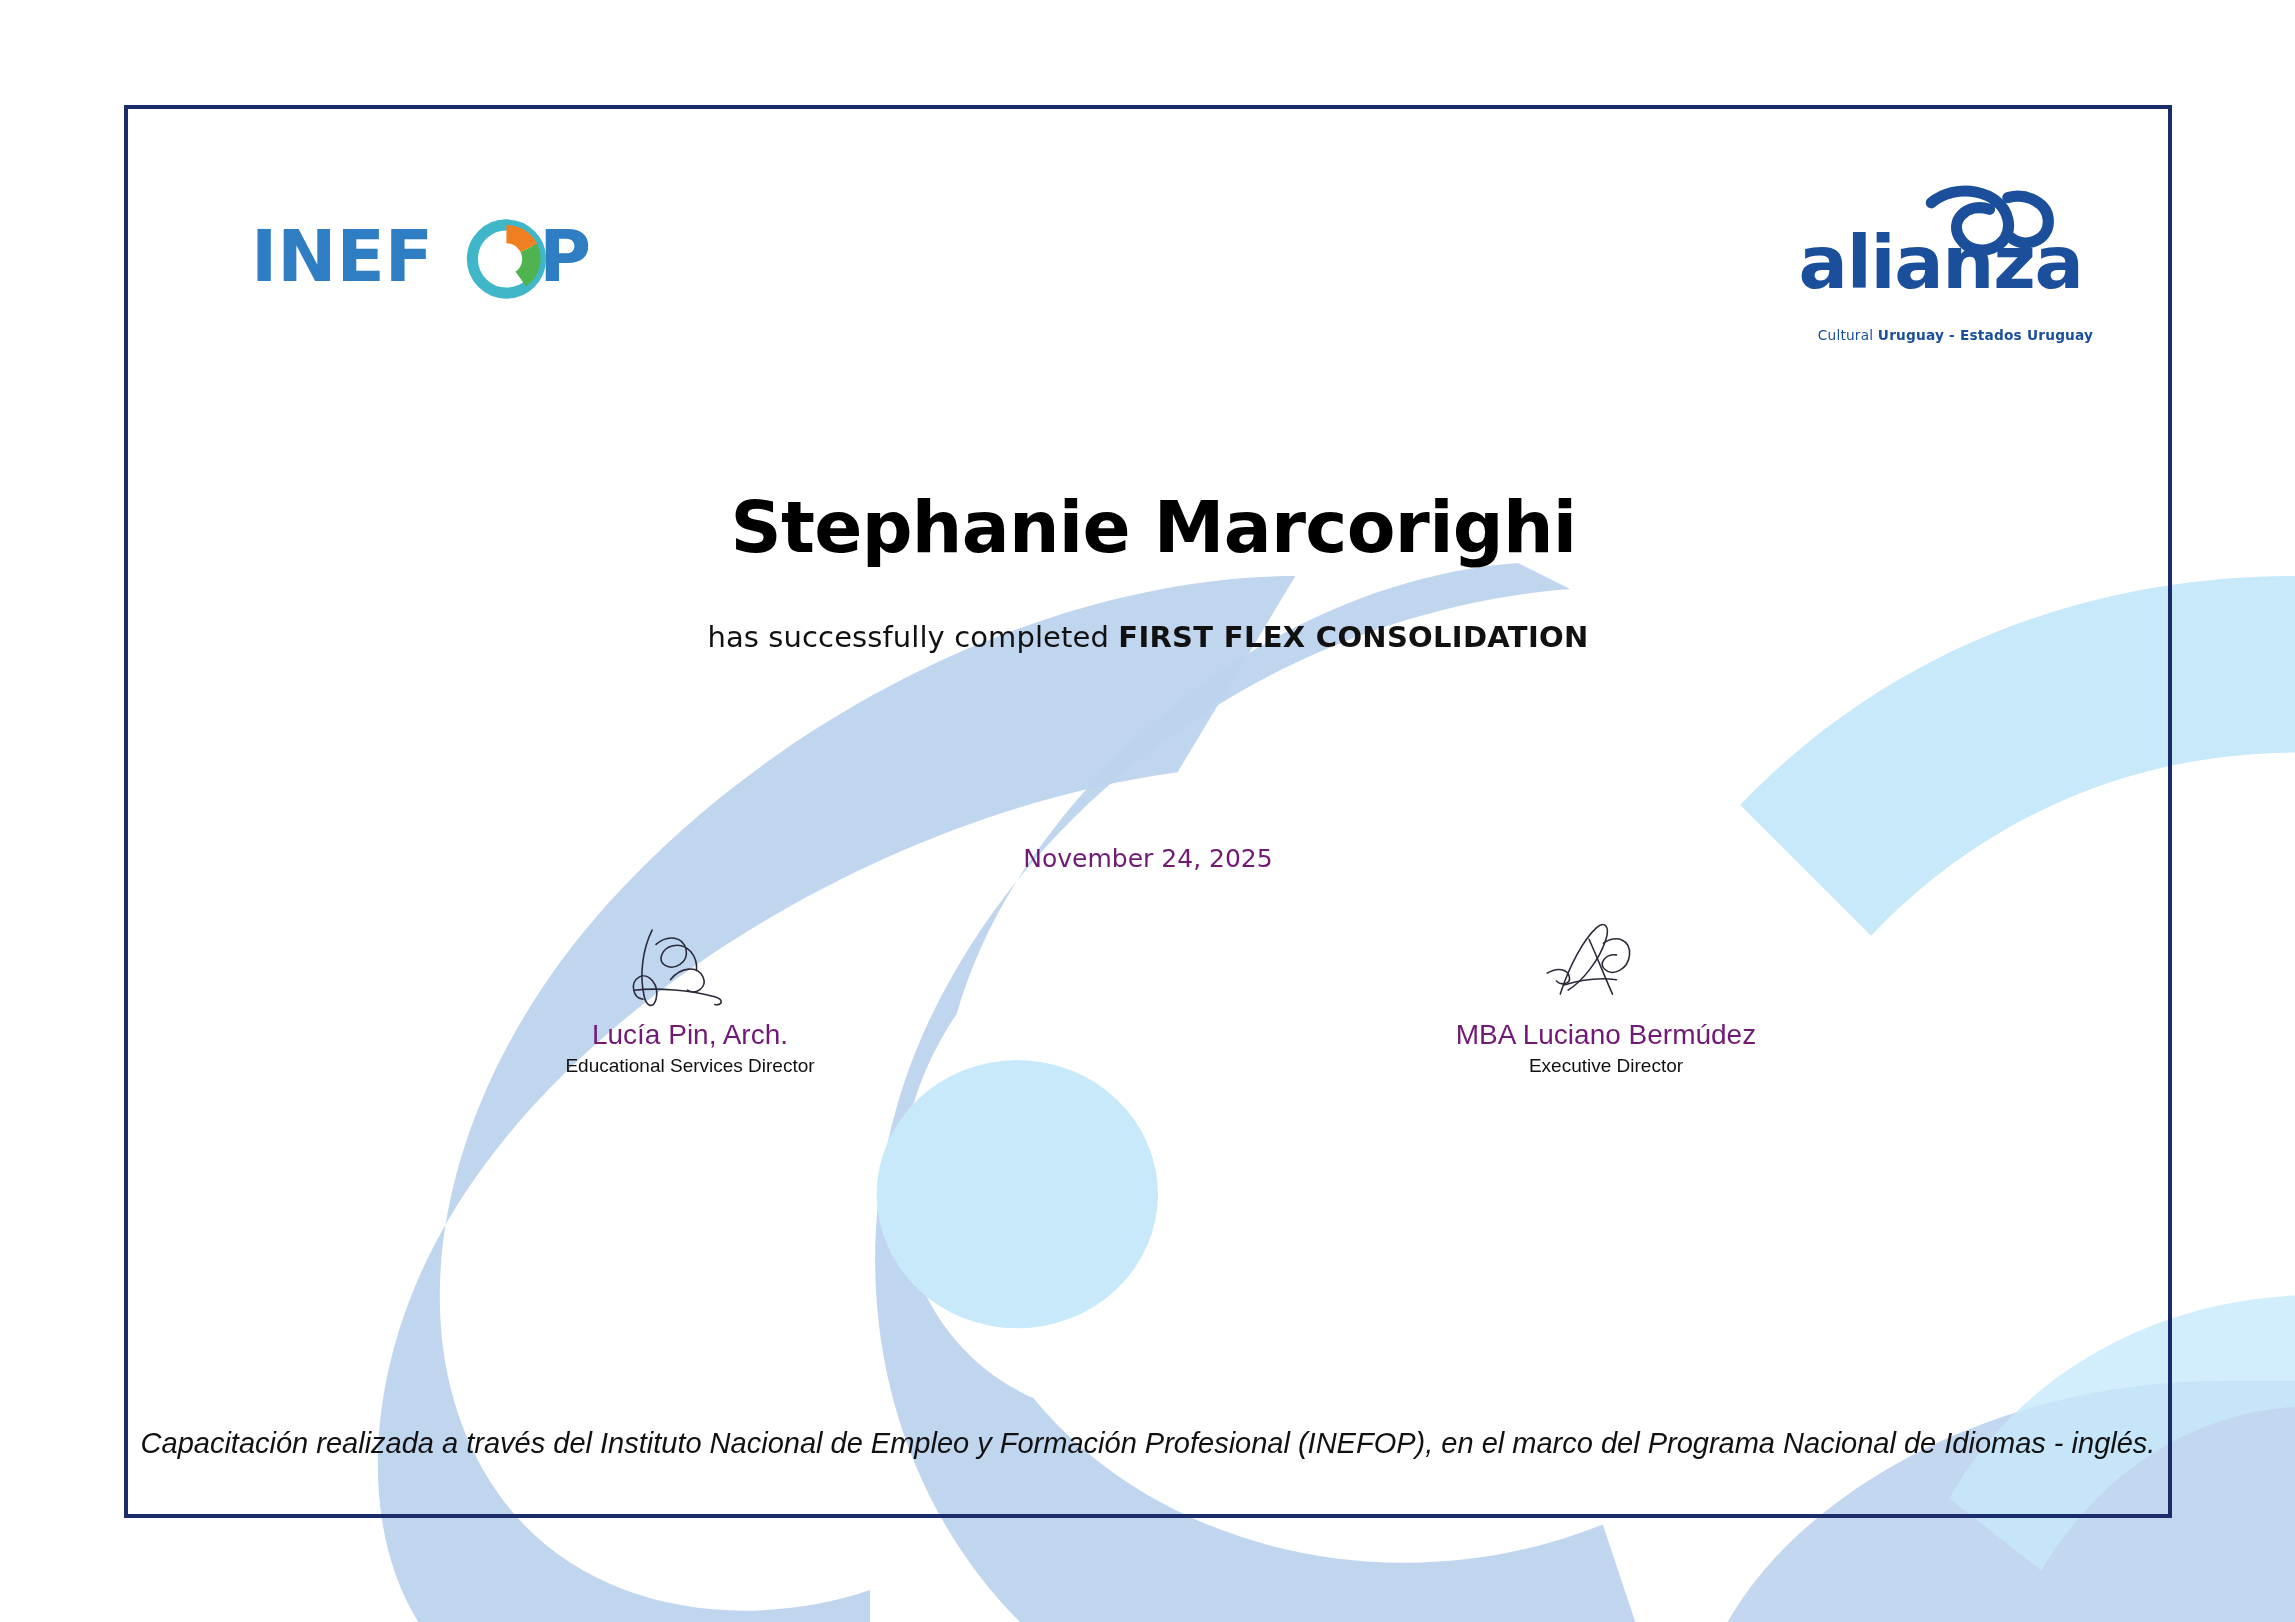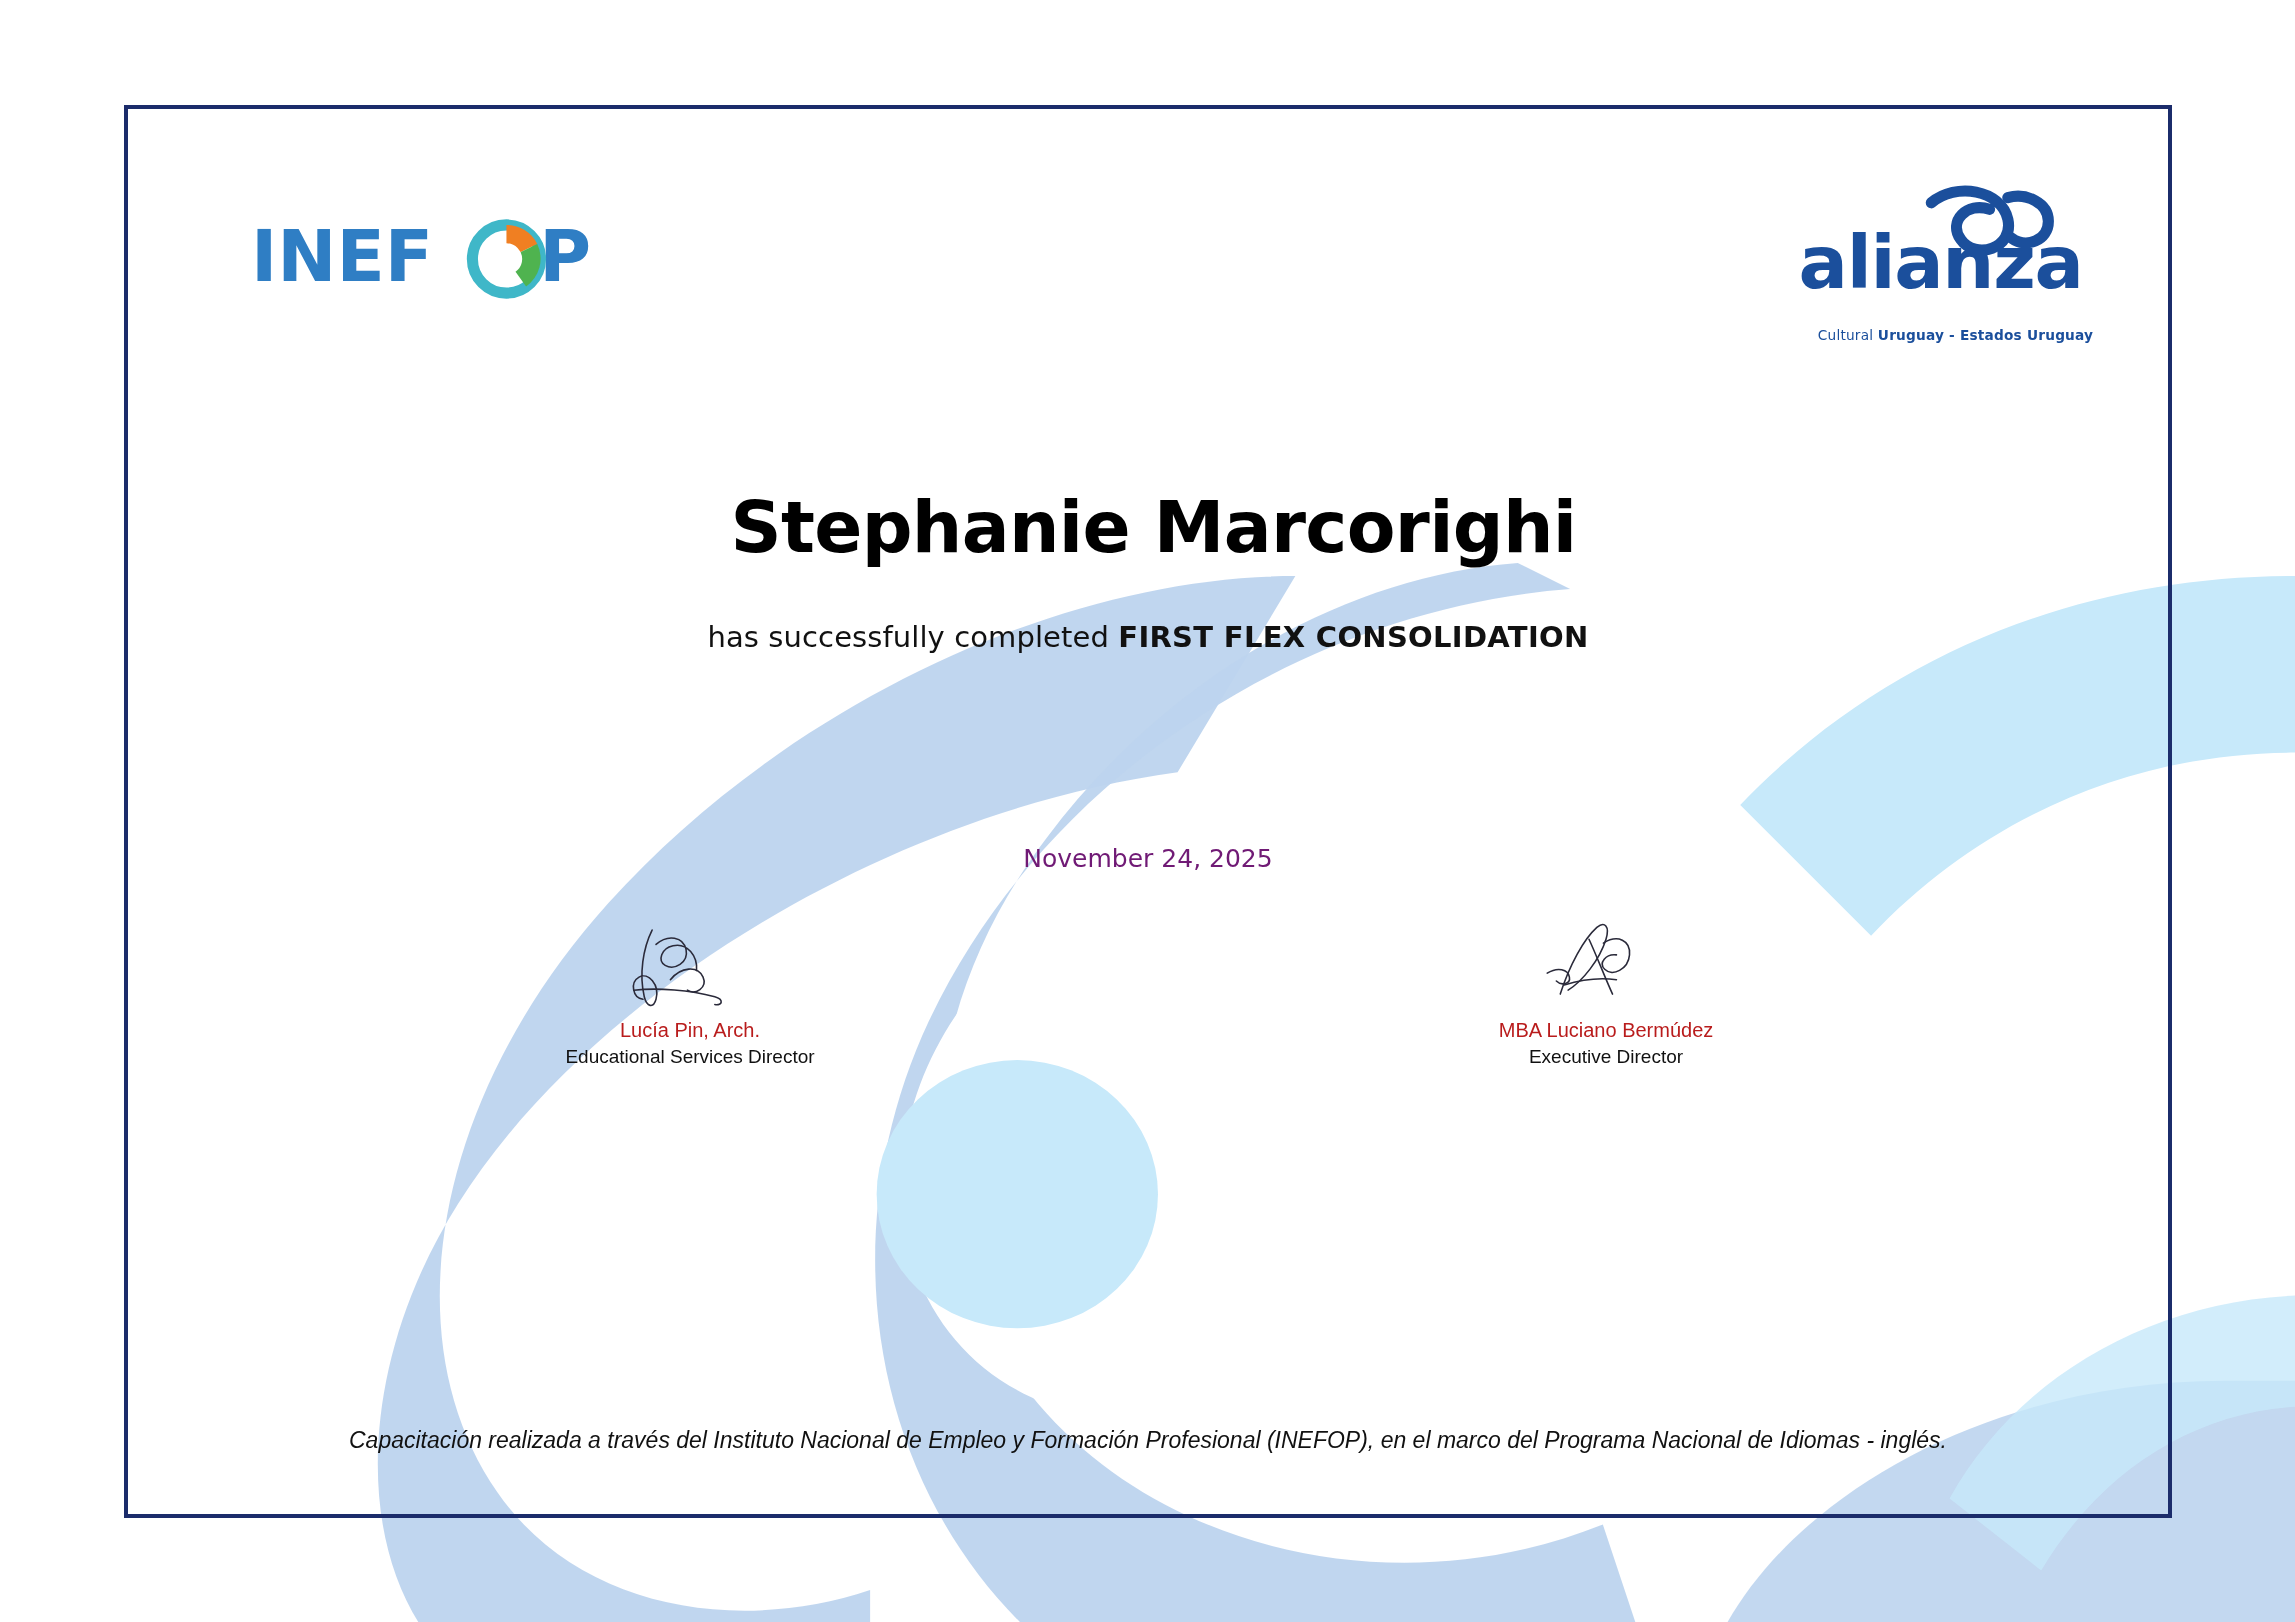--- a/index.html
+++ b/index.html
@@ -112,42 +112,42 @@
     text-align: center;
   }
   .sig-mark {
     height: 105px;
     display: flex;
     align-items: flex-end;
     justify-content: center;
   }
   .sig-name {
     font-family: "Liberation Sans", sans-serif;
-    font-size: 20px;
-    color: #b91c1c;
+    font-size: 28px;
+    color: #701a75;
     margin-top: 3.9px;
   }
   .sig-title {
     font-family: "Liberation Sans", sans-serif;
     font-size: 19px;
     color: #111111;
     margin-top: 3.9px;
   }
 
   
   .footer-note {
     position: absolute;
     left: 124px;
     top: 1427px;
     width: 2048px;
     z-index: 6;
     text-align: center;
     font-family: "Liberation Sans", sans-serif;
     font-style: italic;
-    font-size: 23px;
+    font-size: 29px;
     color: #111111;
   }
 </style>
 </head>
 <body>
 
 <div class="bg-art">
   <svg width="2295" height="1623" viewBox="0 0 3508 2480" xmlns="http://www.w3.org/2000/svg">
 
     <g>

